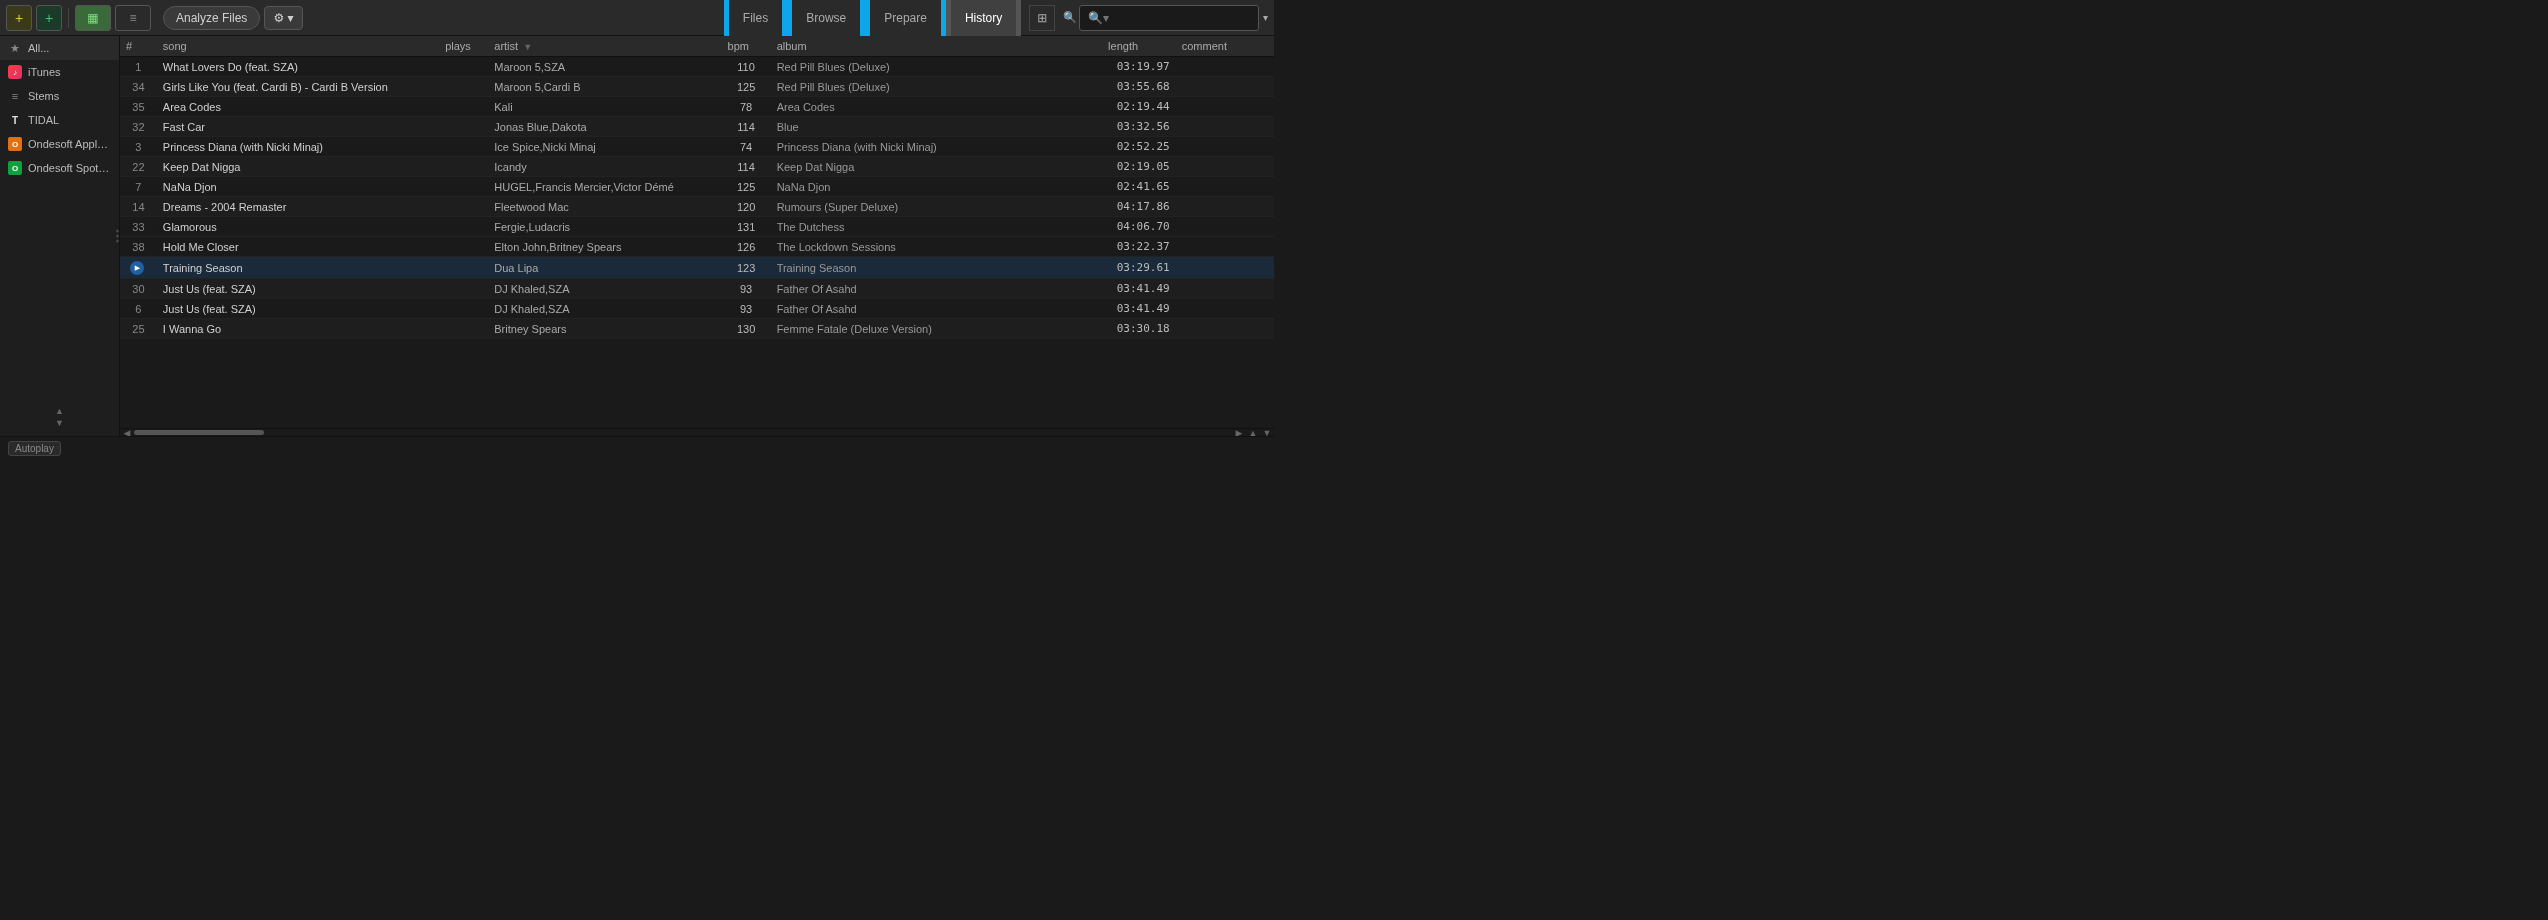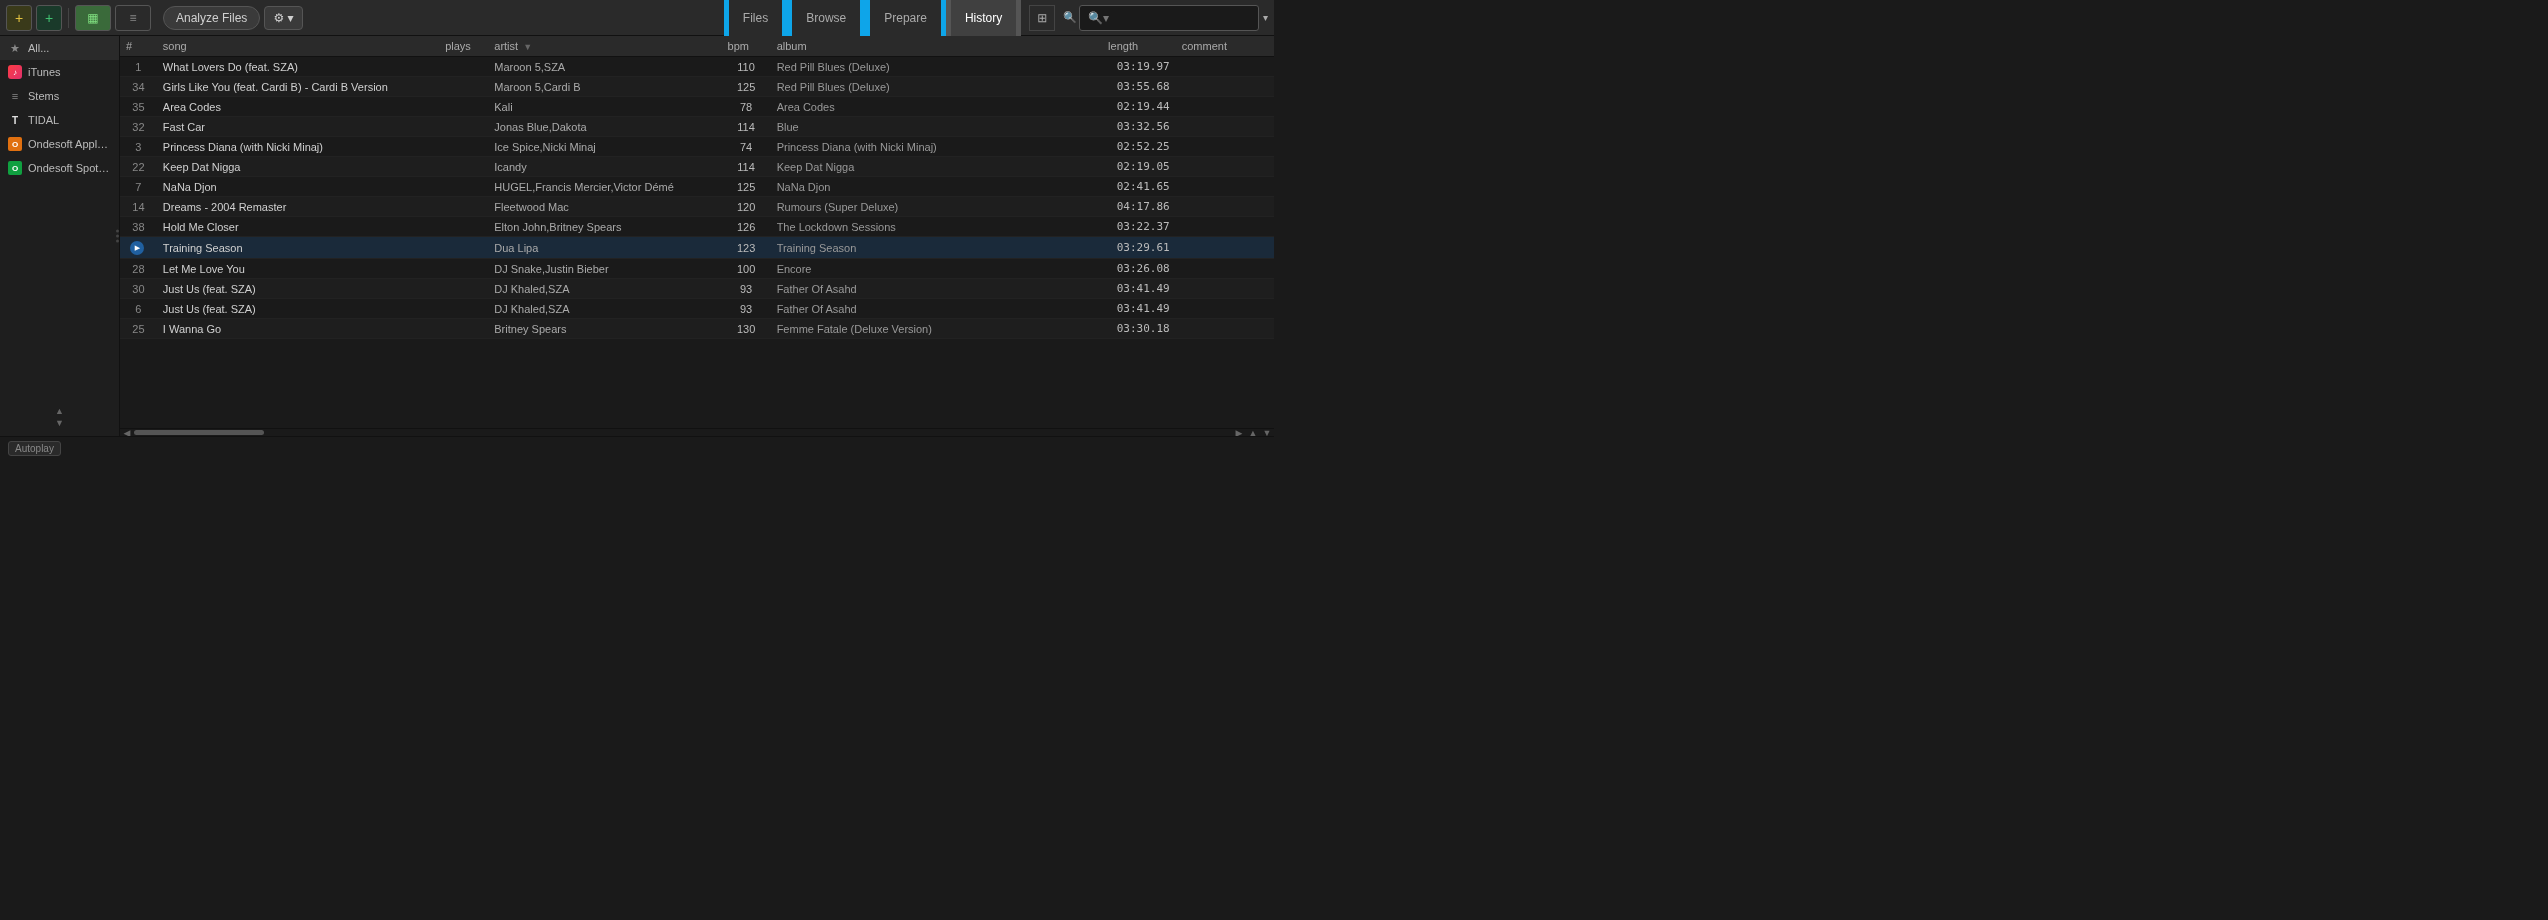--- a/index.html
+++ b/index.html
@@ -457,47 +457,47 @@
                 <td class="td-num col-num">14</td>
                 <td class="col-song" style="color: rgb(208, 208, 208);">Dreams - 2004 Remaster</td>
                 <td class="col-plays"></td>
                 <td class="col-artist" style="color: rgb(170, 170, 170);">Fleetwood Mac</td>
                 <td class="td-bpm col-bpm">120</td>
                 <td class="col-album" style="color: rgb(153, 153, 153);">Rumours (Super Deluxe)</td>
                 <td class="td-length col-length">04:17.86</td>
                 <td class="col-comment"></td>
               </tr>
               <tr>
+                <td class="td-num col-num">33</td>
+                <td class="col-song" style="color: rgb(208, 208, 208);">Glamorous</td>
+                <td class="col-plays"></td>
+                <td class="col-artist" style="color: rgb(170, 170, 170);">Fergie,Ludacris</td>
+                <td class="td-bpm col-bpm">131</td>
+                <td class="col-album" style="color: rgb(153, 153, 153);">The Dutchess</td>
+                <td class="td-length col-length">04:06.70</td>
+                <td class="col-comment"></td>
+              </tr>
+              <tr>
                 <td class="td-num col-num">38</td>
                 <td class="col-song" style="color: rgb(208, 208, 208); margin-top: 36px;">Hold Me Closer</td>
                 <td class="col-plays"></td>
                 <td class="col-artist" style="color: rgb(170, 170, 170);">Elton John,Britney Spears</td>
                 <td class="td-bpm col-bpm">126</td>
                 <td class="col-album" style="color: rgb(153, 153, 153);">The Lockdown Sessions</td>
                 <td class="td-length col-length">03:22.37</td>
                 <td class="col-comment"></td>
               </tr>
               <tr class="playing">
                 <td class="td-num col-num"><span class="play-indicator">▶</span></td>
                 <td class="col-song" style="color: rgb(208, 208, 208);">Training Season</td>
                 <td class="col-plays"></td>
                 <td class="col-artist" style="color: rgb(170, 170, 170);">Dua Lipa</td>
                 <td class="td-bpm col-bpm">123</td>
                 <td class="col-album" style="color: rgb(153, 153, 153);">Training Season</td>
                 <td class="td-length col-length">03:29.61</td>
-                <td class="col-comment"></td>
-              </tr>
-              <tr>
-                <td class="td-num col-num">28</td>
-                <td class="col-song" style="color: rgb(208, 208, 208);">Let Me Love You</td>
-                <td class="col-plays"></td>
-                <td class="col-artist" style="color: rgb(170, 170, 170);">DJ Snake,Justin Bieber</td>
-                <td class="td-bpm col-bpm">100</td>
-                <td class="col-album" style="color: rgb(153, 153, 153);">Encore</td>
-                <td class="td-length col-length">03:26.08</td>
                 <td class="col-comment"></td>
               </tr>
               <tr class="alt">
                 <td class="td-num col-num">30</td>
                 <td class="col-song" style="color: rgb(208, 208, 208);">Just Us (feat. SZA)</td>
                 <td class="col-plays"></td>
                 <td class="col-artist" style="color: rgb(170, 170, 170);">DJ Khaled,SZA</td>
                 <td class="td-bpm col-bpm">93</td>
                 <td class="col-album" style="color: rgb(153, 153, 153);">Father Of Asahd</td>
                 <td class="td-length col-length">03:41.49</td>

